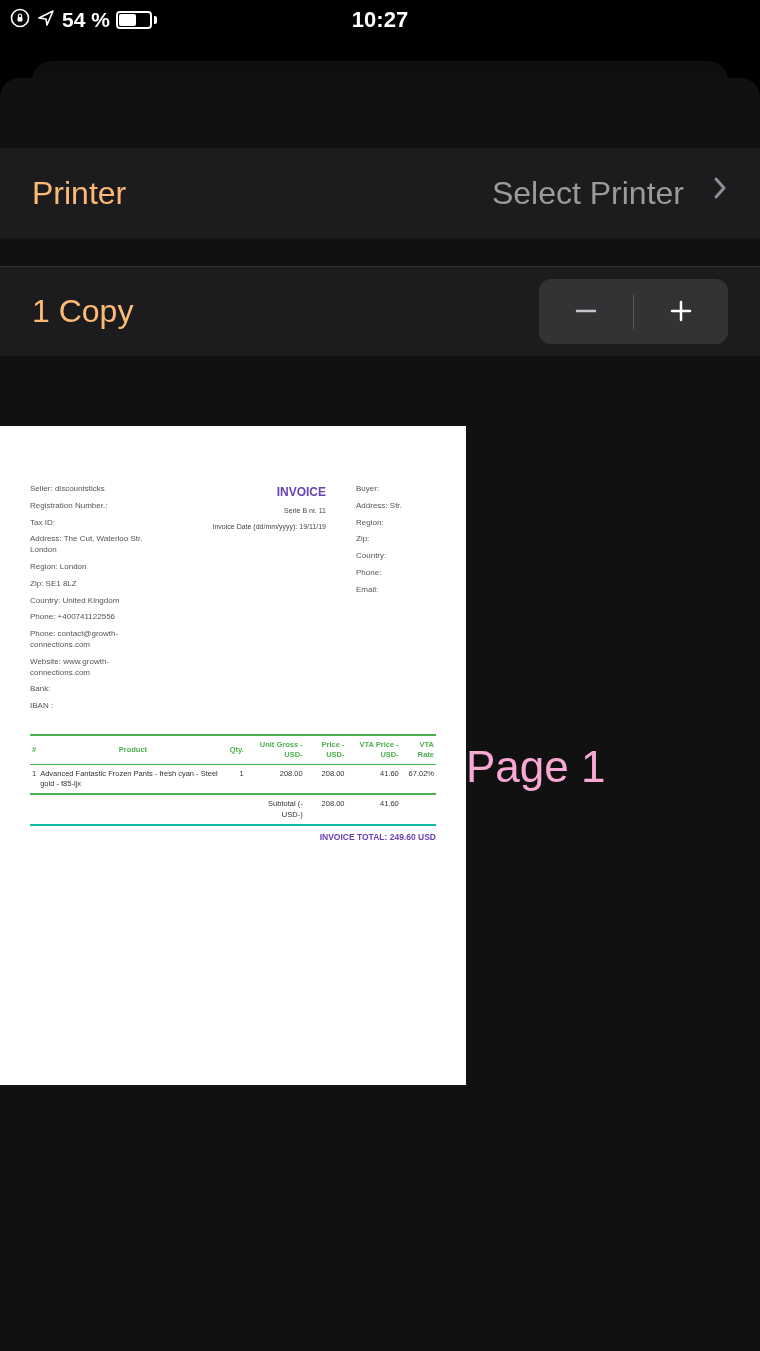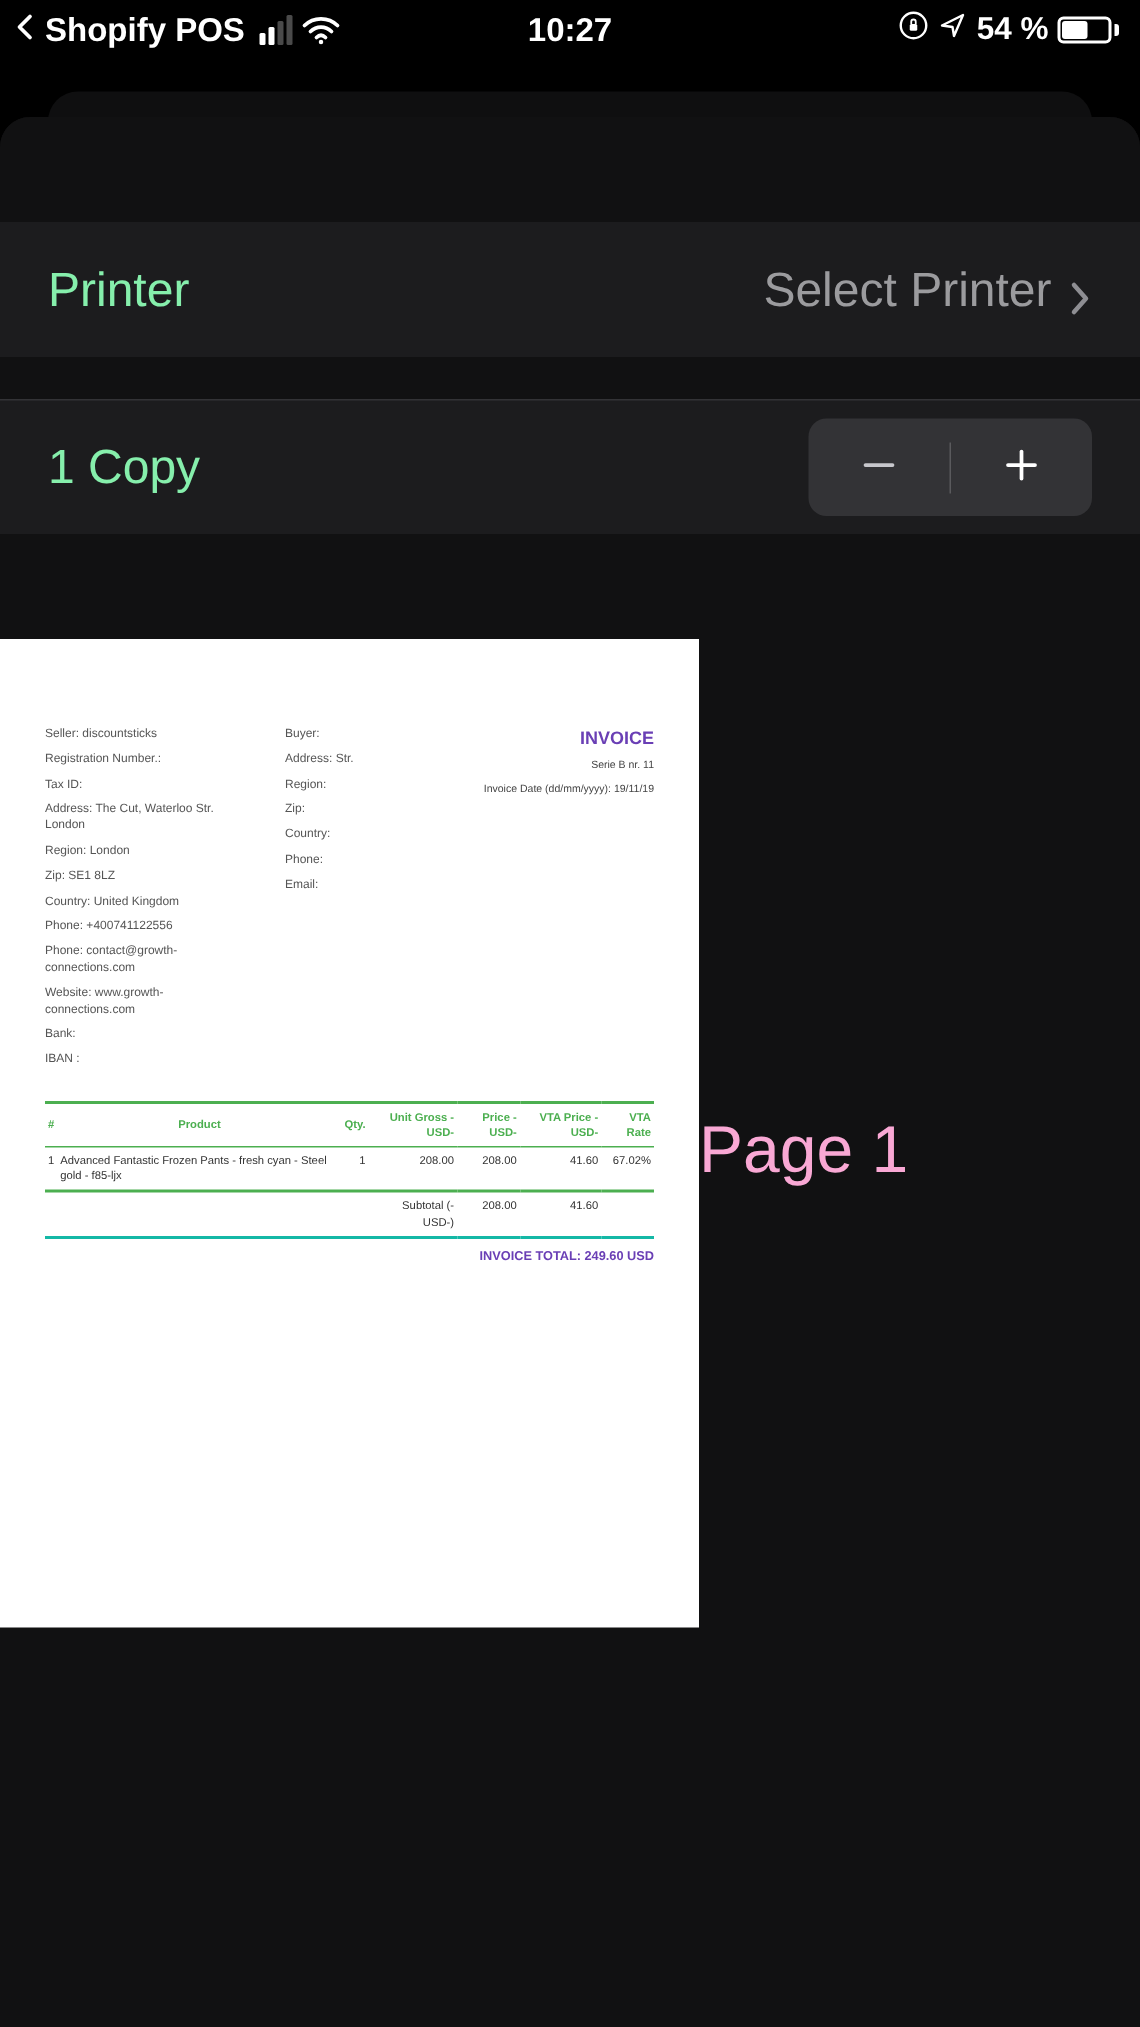--- a/index.html
+++ b/index.html
@@ -35,22 +35,22 @@
     .nav-title{ position:absolute; left:50%; transform:translateX(-50%); font-size:33px; font-weight:700; }
     .nav-btn  { font-size:32px; background:none; border:none; cursor:pointer; }
     .cancel   { color:#0a84ff; }
     .print    { color:#6e6e70; }
 
     .spacer   { height:70px; background:#111112; }
 
     .row{ background:#1c1c1e; padding:0 32px; height:90px; display:flex; align-items:center;
           justify-content:space-between; font-size:32px; }
     .row + .row{ border-top:1px solid #333336;margin-top:28px; }
-    .row .label{ color:#86efac; }
-    .row .value{ color:#9b9b9e; display:flex; align-items:flex-end; gap:11px; }
+    .row .label{ color:#fdba74; }
+    .row .value{ color:#9b9b9e; display:flex; align-items:flex-start; gap:28px; }
     .chevron svg{display:block}
 
     .stepper{ display:flex; align-items:center; background:#333336; border-radius:12px; height:65px; }
     .step-btn{ width:94px; height:100%; background:none; border:none; color:#c7c7cc;
                font-size:40px; font-weight:300; display:flex; align-items:center; justify-content:center;
                cursor:pointer; }
     .step-sep{ width:1px; height:34px; background:#5a5a5d; }
 
     
     .preview{ flex:1; display:flex; flex-direction:row; align-items:center; padding:70px 0; }
@@ -70,42 +70,20 @@
     .page .sub-row td{ border-bottom:2px solid #14b8a6; font-weight:400; }
     .page .total{ text-align:right; color:#6a3fb5; font-weight:700; font-size:8.5px; padding-top:6px; }
     .page-num{ margin-top:22px; font-size:44px; color:#f9a8d4; font-weight:500; }
 
     .th-r,.td-r{ text-align:right; }
   </style>
 </head>
 <body>
 
 <div class="status-bar">
-  <div class="sb-left">
-    <span>
-      <svg width="14" height="18" viewBox="0 0 14 18">
-          <path d="M10 2 L3 9 L10 16" stroke="#fff" stroke-width="2.5" fill="none" stroke-linecap="round" stroke-linejoin="round"></path>
-        </svg>
-    </span>
-    <span>Shopify POS</span>
-    <span class="sig-bars">
-      <span></span>
-        <span></span>
-        <span></span>
-        <span></span>
-    </span>
-    <span class="wifi">
-      <svg width="26" height="20" viewBox="0 0 26 20">
-        <path d="M2 7 C8 1 18 1 24 7" stroke="#fff" stroke-width="2.5" fill="none" stroke-linecap="round"></path>
-        <path d="M6 11 C10 7 16 7 20 11" stroke="#fff" stroke-width="2.5" fill="none" stroke-linecap="round"></path>
-        <path d="M10 15 C12 13 14 13 16 15" stroke="#fff" stroke-width="2.5" fill="none" stroke-linecap="round"></path>
-        <circle cx="13" cy="18" r="1.5" fill="#fff"></circle>
-      </svg>
-    </span>
-  </div>
   <div class="sb-center">10:27</div>
   <div class="sb-right">
     <span>
       <svg width="20" height="20" viewBox="0 0 20 20">
         <circle cx="10" cy="10" r="8.5" stroke="#fff" stroke-width="1.6" fill="none"></circle>
         <rect x="7.5" y="9" width="5" height="4.5" rx="1" fill="#fff"></rect>
         <path d="M8.5 9 V7.5 a1.5 1.5 0 0 1 3 0 V9" stroke="#fff" stroke-width="1.2" fill="none"></path>
       </svg>
     </span>
     <span>
@@ -174,33 +152,33 @@
           <div>Address: The Cut, Waterloo Str. London</div>
           <div>Region: London</div>
           <div>Zip: SE1 8LZ</div>
           <div>Country: United Kingdom</div>
           <div>Phone: +400741122556</div>
           <div>Phone: contact@growth-connections.com</div>
           <div>Website: www.growth-connections.com</div>
           <div>Bank:</div>
           <div>IBAN :</div>
         </div>
+        <div class="col col3">
+          <div class="inv-title">INVOICE</div>
+          <div class="inv-meta">Serie B nr. 11</div>
+          <div class="inv-meta">Invoice Date (dd/mm/yyyy): 19/11/19</div>
+        </div>
         <div class="col col2">
           <div>Buyer:</div>
           <div>Address: Str.</div>
           <div>Region:</div>
           <div>Zip:</div>
           <div>Country:</div>
           <div>Phone:</div>
           <div>Email:</div>
-        </div>
-        <div class="col col3">
-          <div class="inv-title">INVOICE</div>
-          <div class="inv-meta">Serie B nr. 11</div>
-          <div class="inv-meta">Invoice Date (dd/mm/yyyy): 19/11/19</div>
         </div>
       </div>
 
       <table>
         <thead>
           <tr>
             <th>#</th>
             <th>Product</th>
             <th class="th-r">Qty.</th>
             <th class="th-r">Unit Gross -USD-</th>

